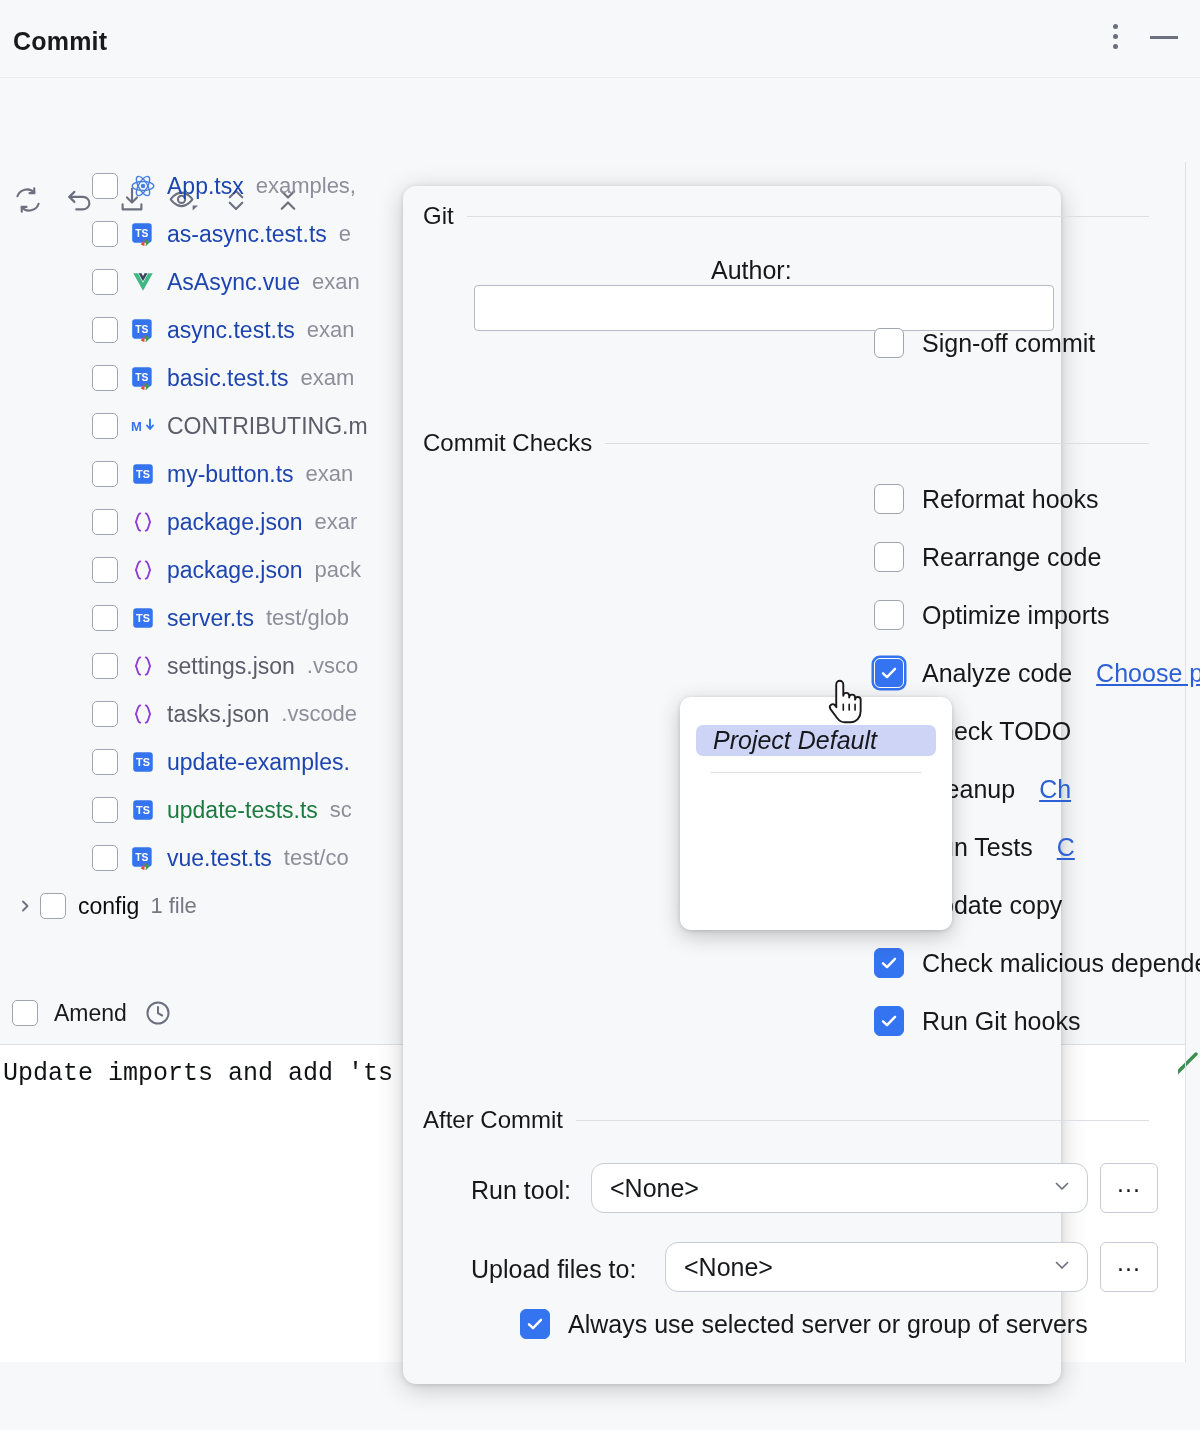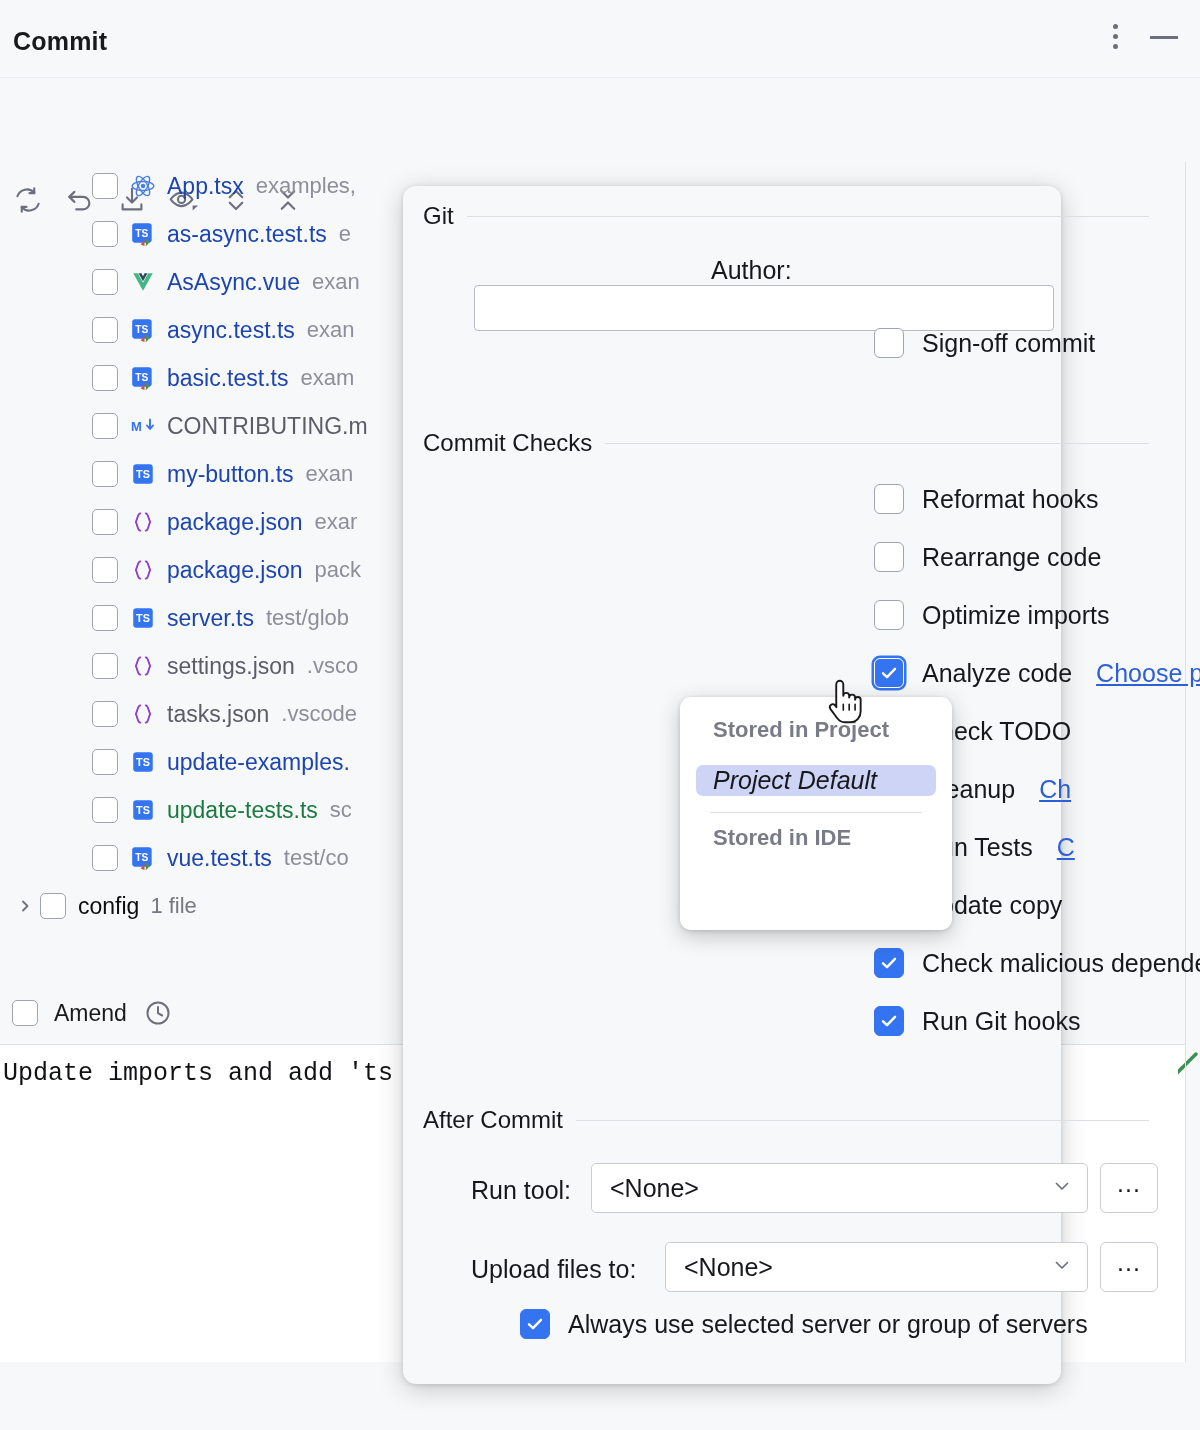--- a/index.html
+++ b/index.html
@@ -121,21 +121,21 @@
   .chk-box.on { background: #3574F0; border-color: #3574F0; }
   .chk-box.on.ring { box-shadow: 0 0 0 2.5px #3574F0; border-color: #fff; }
   .chk-label { font-size: 25px; color: #17181B; white-space: nowrap; }
   .chk-link {
     font-size: 25px; color: #2D5FD6; text-decoration: underline;
     margin-left: 24px; white-space: nowrap; cursor: pointer;
   }
 
   .combo {
     position: absolute; background: #FFFFFF; border: 1.4px solid #C9CCD6;
-    border-radius: 5px; height: 50px; display: flex; align-items: center;
+    border-radius: 13px; height: 50px; display: flex; align-items: center;
     padding: 0 14px 0 18px;
     gap: 38px;
   }
   .combo-val { font-size: 25px; color: #17181B; flex: 1; }
   .dots-btn {
     position: absolute; background: #FFFFFF; border: 1.4px solid #C9CCD6;
     border-radius: 6px; height: 50px; width: 58px;
     display: flex; align-items: center; justify-content: center;
     font-size: 25px; color: #17181B; letter-spacing: 1px; padding-bottom: 10px;
   }
@@ -565,24 +565,22 @@
       <span class="chk-box on">
         <svg width="20" height="20" viewBox="0 0 20 20" fill="none" stroke="#fff" stroke-width="2.4" stroke-linecap="round" stroke-linejoin="round">
             <path d="M4 10.3L8 14.2L16 5.8"></path>
           </svg>
       </span>
       <span class="chk-label">Always use selected server or group of servers</span>
     </div>
   </div>
 
   <div class="popup">
-    <div class="pop-head">Stored in Project</div>
     <div class="pop-item sel">Project Default</div>
     <div class="pop-sep"></div>
-    <div class="pop-head">Stored in IDE</div>
   </div>
 
   <div class="cursor">
     <svg width="42" height="50" viewBox="0 0 28 34">
       <path d="M9.4 19.5V5.2c0-1.5 1.1-2.6 2.4-2.6 1.3 0 2.4 1.1 2.4 2.6v7.6c0-1.1.9-2 2-2s2 .9 2 2v1.2c0-1.1.9-2 2-2s2 .9 2 2v1.4c0-1 .8-1.8 1.9-1.8 1 0 1.9.8 1.9 1.8v7.9c0 3.9-2.6 7.5-6.9 7.5h-3.9c-2.4 0-3.8-1-5.2-2.9l-4.5-6.1c-.7-1-.5-2.2.4-2.9.9-.7 2-.5 2.7.4l.9 1.2z" fill="#FFFFFF" stroke="#1A1A1C" stroke-width="1.3" stroke-linejoin="round"></path>
       <path d="M14.2 22.5v-4M18.2 22.5v-4M22.2 22.5v-4" stroke="#1A1A1C" stroke-width="1.1" stroke-linecap="round"></path>
     </svg>
   </div>
 
 </div>

